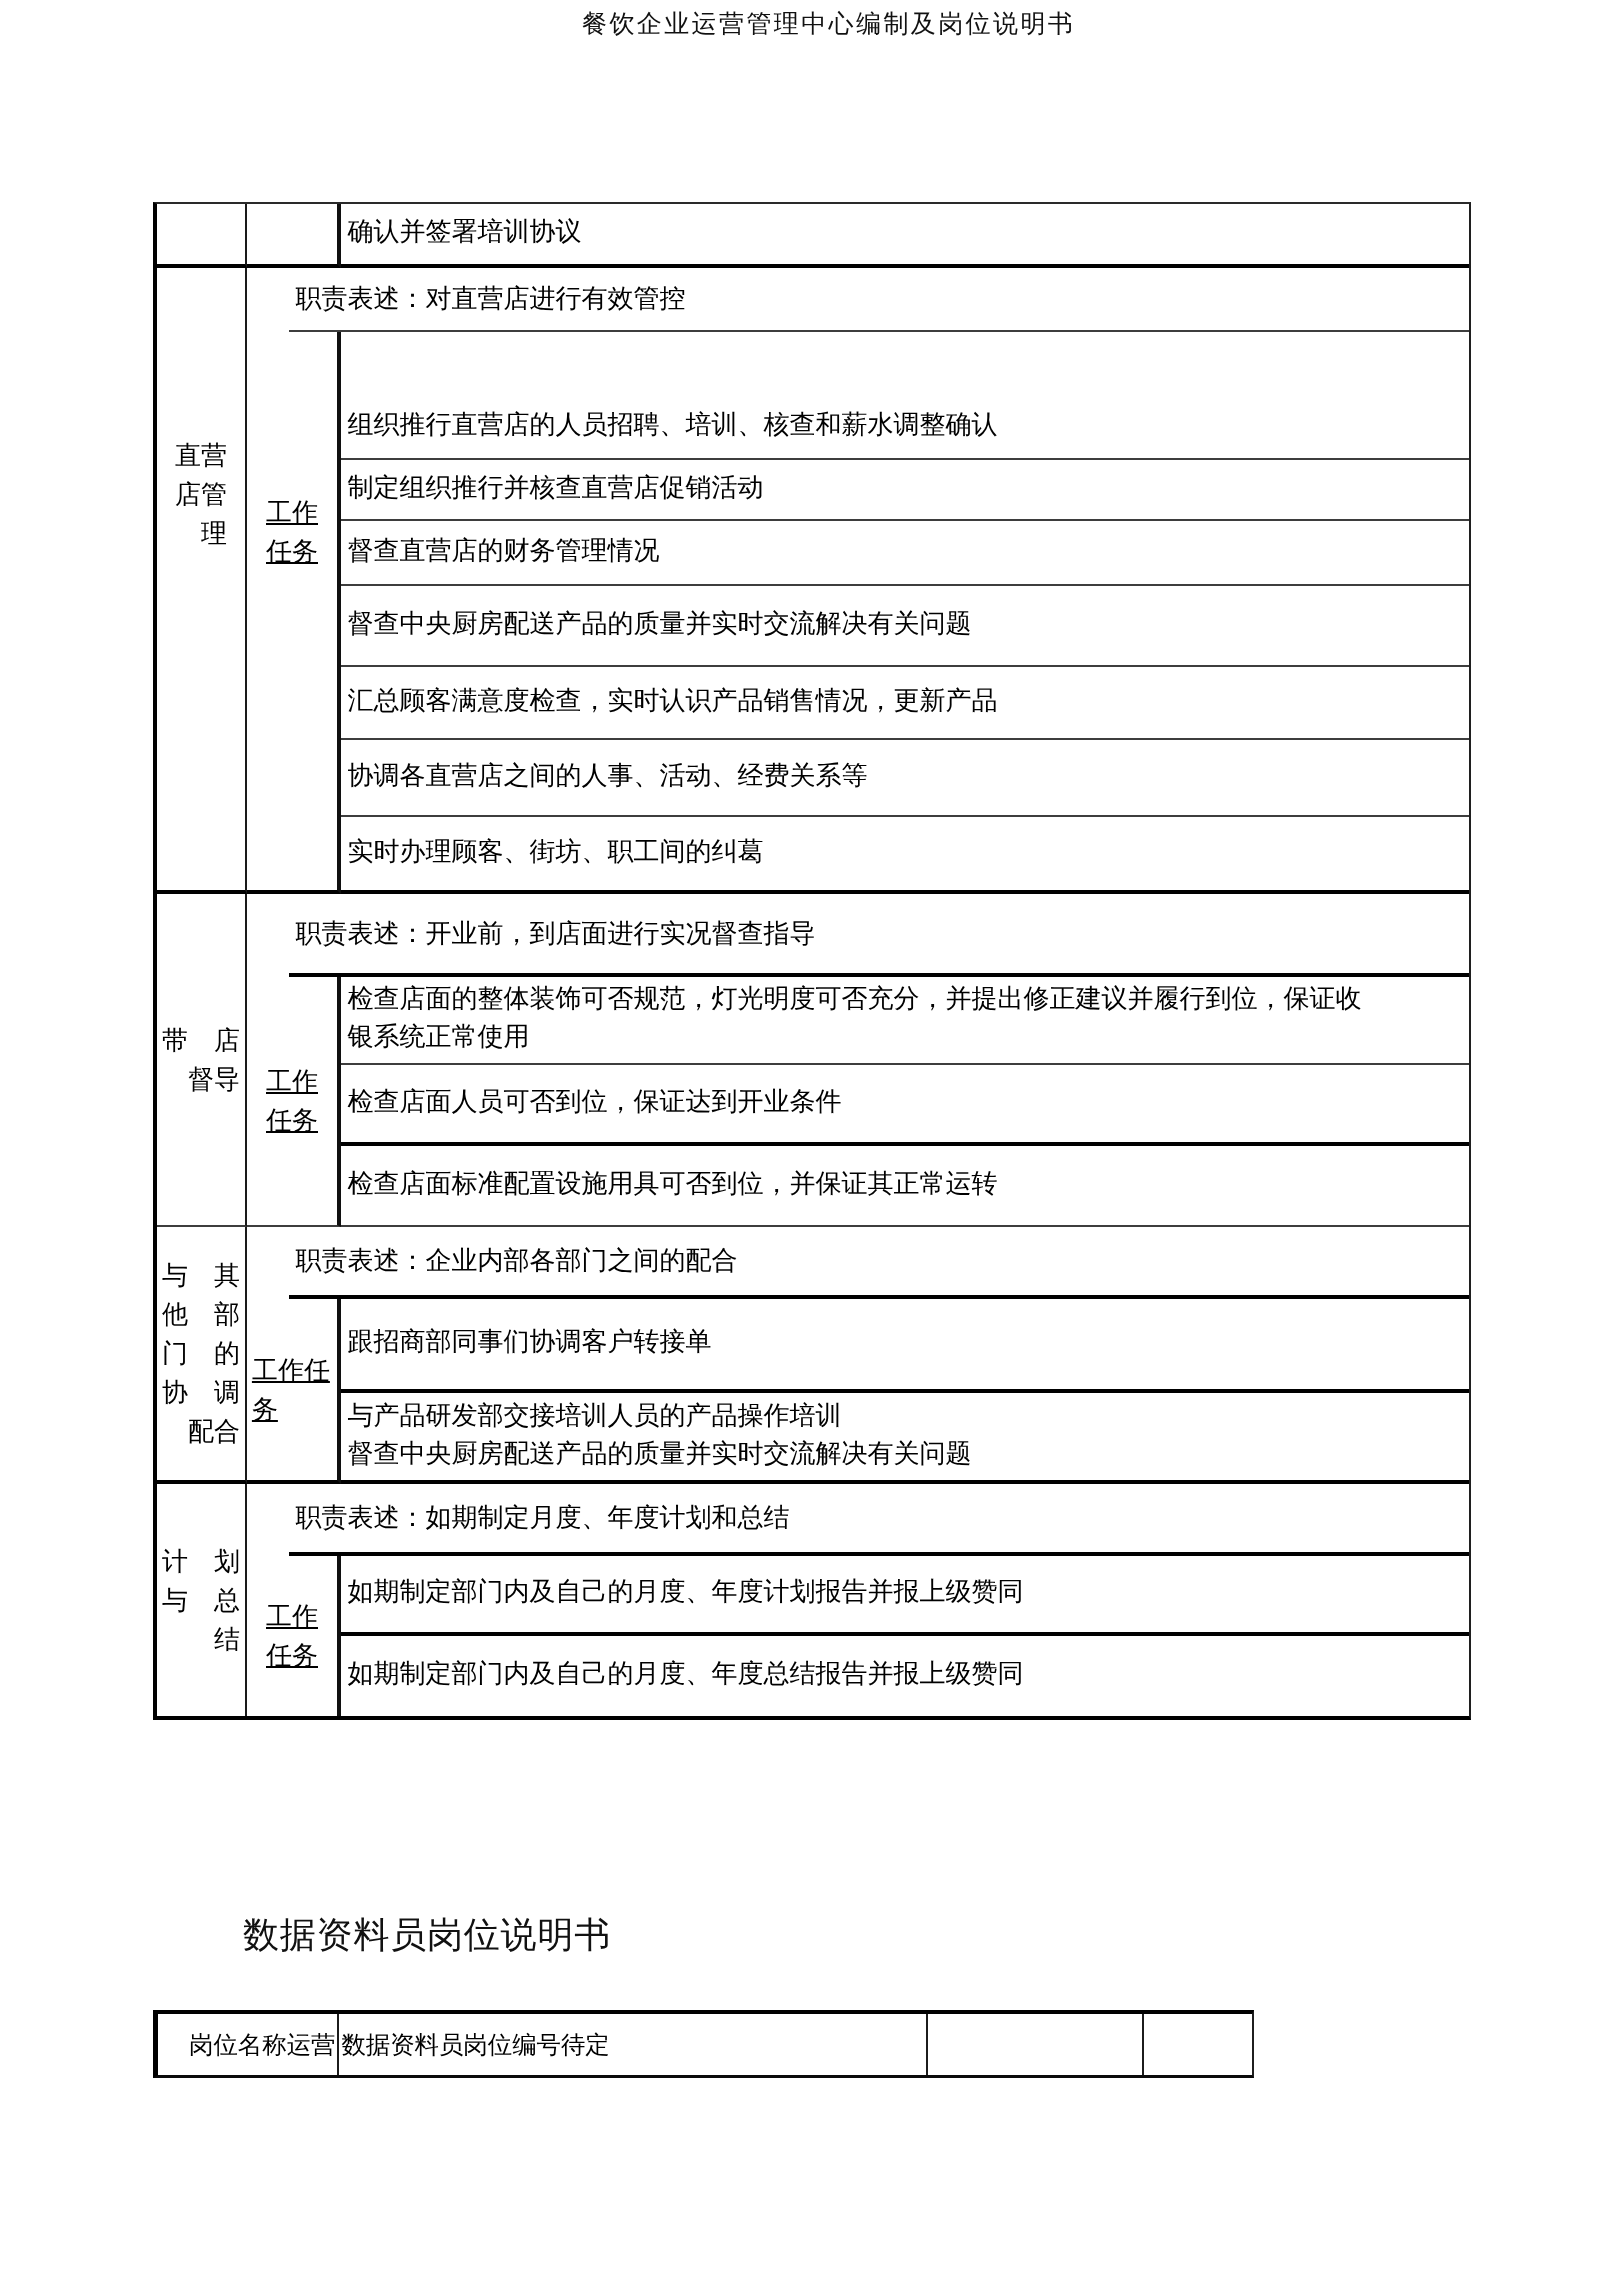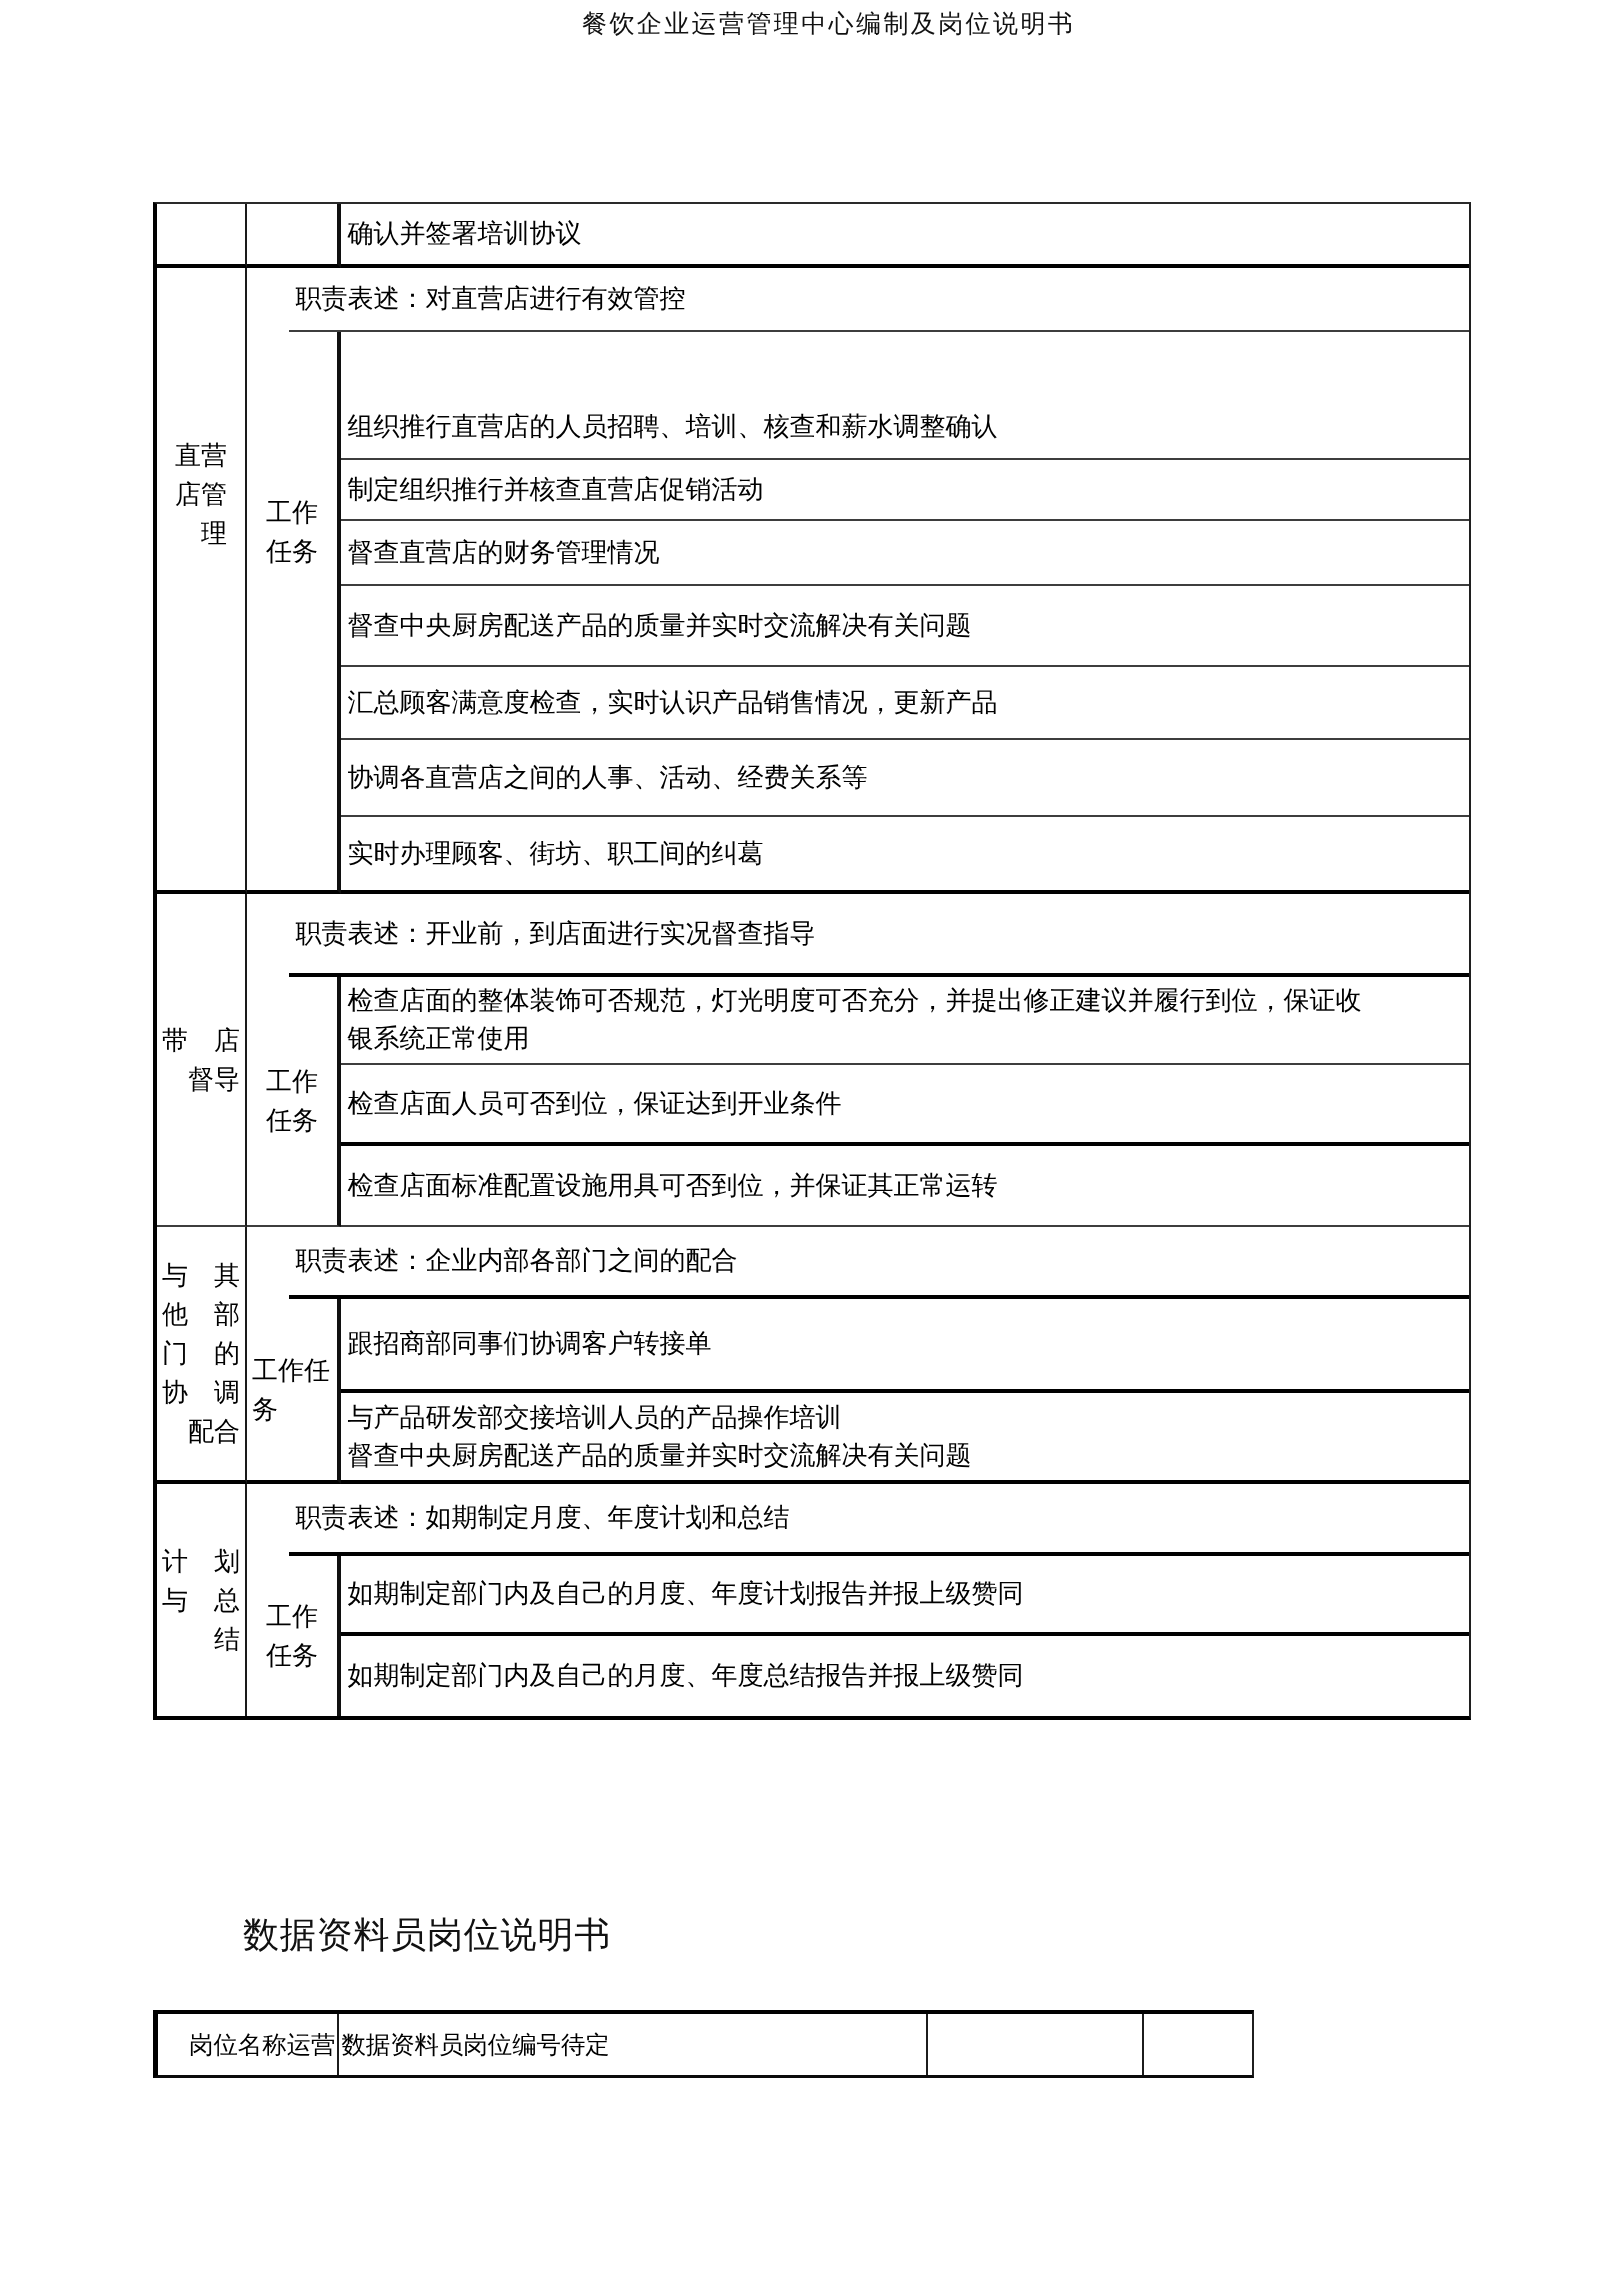--- a/index.html
+++ b/index.html
@@ -25,26 +25,26 @@
     border-right:2.4px solid #1f1f1f;
     border-bottom:4.9px solid #000;
     border-left:4.9px solid #000;
   }
   .cell{
     box-sizing:border-box;display:flex;align-items:center;
     font-size:26px;line-height:1.45;overflow:hidden;
     border-bottom:2.4px solid #3d3d3d;background:#fff;
   }
   .c1{border-right:2.4px solid #1a1a1a;}
-  .c2{border-right:4.1px solid #101010;}
+  .c2{border-right:4.1px solid #101010;text-decoration:underline;}
   .c3{padding-left:6.5px;padding-right:4.9px;}
   .duty{grid-column:2/4;padding-left:6.5px;margin-left:42px;}
   .thickb{border-bottom:4.9px solid #000;}
   .nobot{border-bottom:none;}
-  .task{white-space:pre-line;}
+  .task{white-space:pre-line;font-family:Liberation Mono, monospace;}
   .cat{
     justify-content:center;text-align:right;
     white-space:pre-line;line-height:1.5;padding:0 3.3px;
   }
   .work{
     justify-content:center;text-align:center;
     white-space:pre-line;line-height:1.5;padding:0 1.6px;
   }
   .top-offset-cat{align-items:flex-start;padding-top:168px;}
   .top-offset-work{align-items:flex-start;padding-top:161px;}

